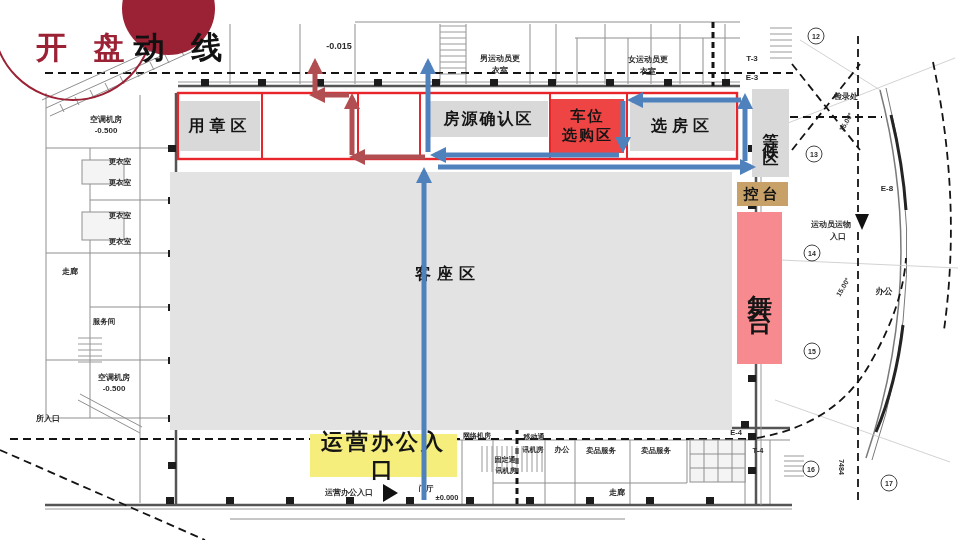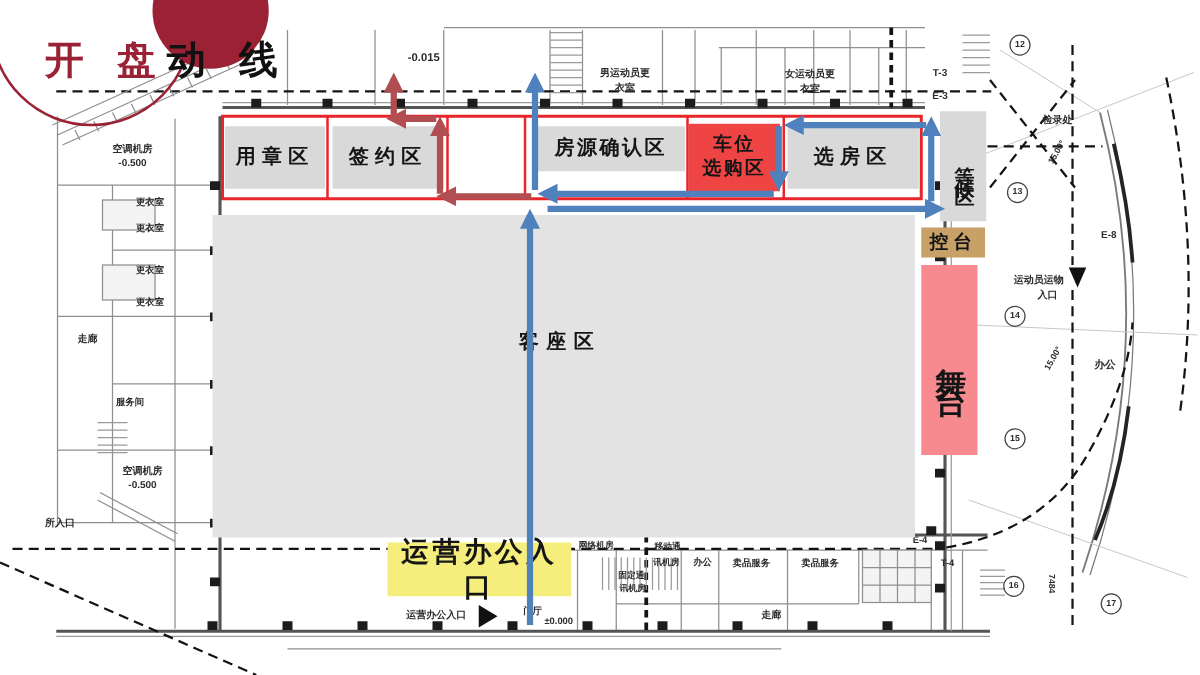--- a/index.html
+++ b/index.html
@@ -195,21 +195,20 @@
       <span class="plan-label" style="left: 758px; top: 450px; font-size: 7.5px;">T-4</span>
       <span class="plan-label" style="left: 617px; top: 492px; font-size: 8px;">走廊</span>
       <span class="plan-label" style="left: 426px; top: 489px; font-size: 7.5px;">门厅</span>
       <span class="plan-label" style="left: 447px; top: 497px; font-size: 7.5px;">±0.000</span>
       <span class="plan-label" style="left: 349px; top: 492px; font-size: 8px;">运营办公入口</span>
       <span class="plan-label" style="left: 362px; top: 473px; font-size: 7px;">4</span>
     </div>
 
   <div id="zones">
       <div class="zone" style="left: 180px; top: 101px; width: 80px; height: 50px; background: rgb(217, 217, 217); font-size: 16px; letter-spacing: 5px;">用章区</div>
-      <div class="zone" style="left: 266px; top: 101px; width: 89px; height: 50px; background: rgb(217, 217, 217); font-size: 16px; letter-spacing: 5px;">签约区</div>
       <div class="zone" style="left: 429px; top: 101px; width: 119px; height: 36px; background: rgb(217, 217, 217); font-size: 16px; letter-spacing: 2px;">房源确认区</div>
       <div class="zone" style="left: 551px; top: 99px; width: 73px; height: 54px; background: #ef4444; font-size: 15px; letter-spacing: 2px; white-space: pre-line;">车位
 选购区</div>
       <div class="zone" style="left: 630px; top: 101px; width: 105px; height: 50px; background: rgb(217, 217, 217); font-size: 16px; letter-spacing: 5px;">选房区</div>
       <div class="zone vert" style="left: 752px; top: 89px; width: 37px; height: 88px; background: rgb(217, 217, 217); font-size: 16px; letter-spacing: 9px;">等候区</div>
       <div class="zone" style="left: 737px; top: 182px; width: 51px; height: 24px; background: rgb(199, 161, 104); font-size: 15px; letter-spacing: 4px;">控台</div>
       <div class="zone vert" style="left: 737px; top: 212px; width: 45px; height: 152px; background: rgb(247, 138, 142); font-size: 25px; letter-spacing: 13px;">舞台</div>
       <div class="zone" style="left: 170px; top: 172px; width: 562px; height: 258px; background: rgb(227, 227, 227); font-size: 16px; letter-spacing: 6px;"></div>
       <span class="zone-label" style="left: 448px; top: 274px; font-size: 16px; letter-spacing: 6px;">客座区</span>
       <div class="zone" style="left: 310px; top: 434px; width: 147px; height: 43px; background: rgb(245, 238, 125); font-size: 22px; letter-spacing: 3px;">运营办公入口</div>

